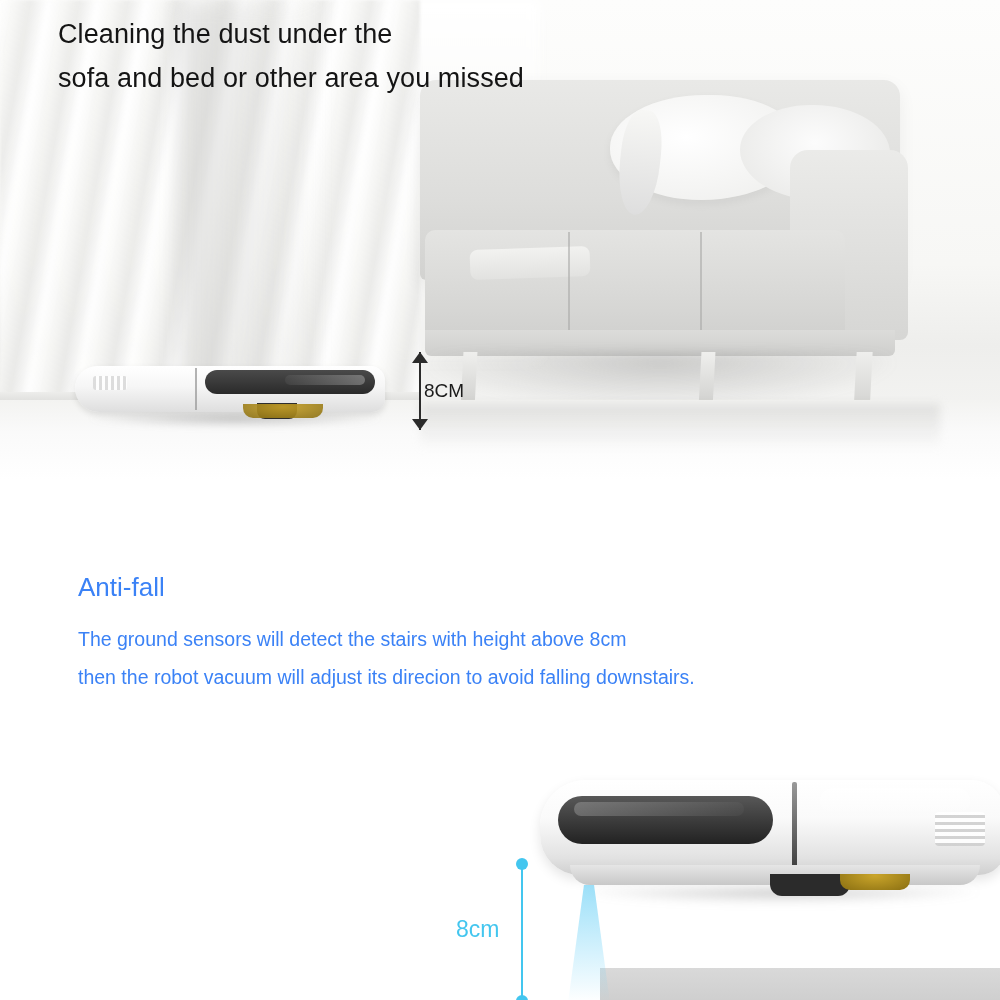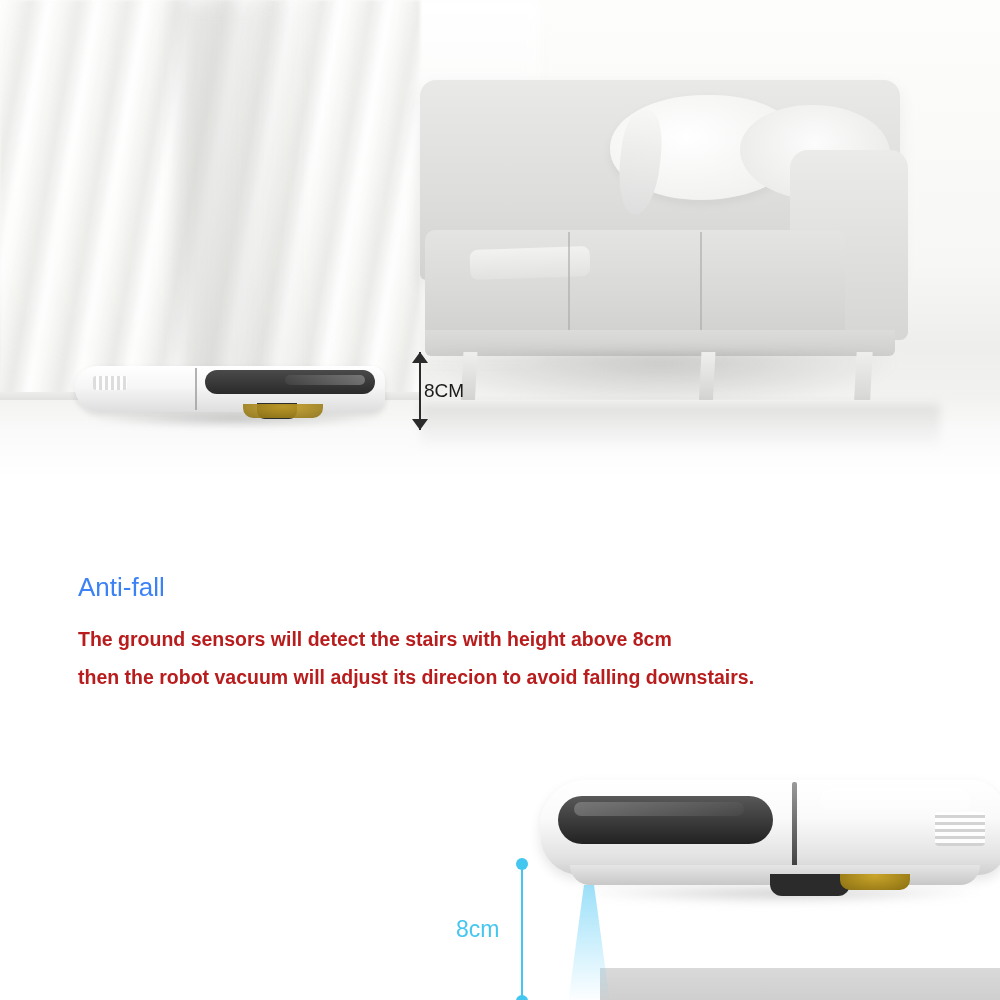--- a/index.html
+++ b/index.html
@@ -289,23 +289,22 @@
     position: absolute;
     left: 78px; top: 572px;
     font-size: 26px;
     color: #3b82f6;
   }
   .section-body {
     position: absolute;
     left: 78px; top: 620px;
     font-size: 19.5px;
     line-height: 38px;
-    color: #b91c1c;
+    color: #3b82f6;
     white-space: pre;
-    font-weight: bold;
   }
 
   
   .bottom-panel {
     position: absolute;
     left: 0; top: 730px;
     width: 1000px; height: 270px;
     background: #ffffff;
     overflow: hidden;
   }
@@ -475,20 +474,22 @@
     <div class="brush"></div>
   </div>
 
   <div class="measure-top">
     <div class="line"></div>
     <div class="arrow-up"></div>
     <div class="arrow-down"></div>
     <div class="label">8CM</div>
   </div>
 
+  <div class="headline">Cleaning the dust under the
+sofa and bed or other area you missed</div>
 </div>
 
 <div class="section-title">Anti-fall</div>
 <div class="section-body">The ground sensors will detect the stairs with height above 8cm
 then the robot vacuum will adjust its direcion to avoid falling downstairs.</div>
 
 <div class="bottom-panel">
   <div class="bottom-floor"></div>
   <div class="step-ledge"></div>
 

